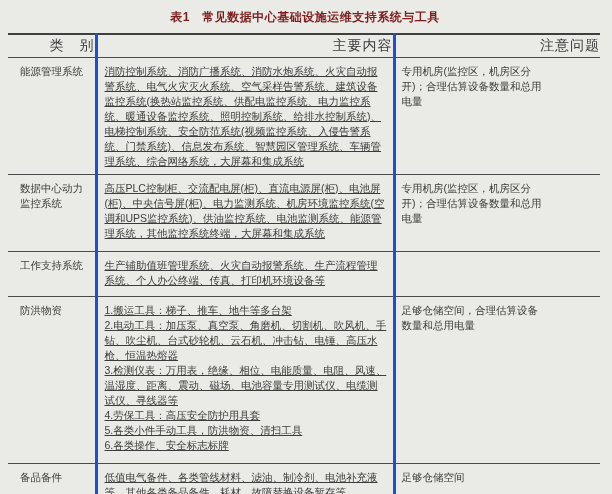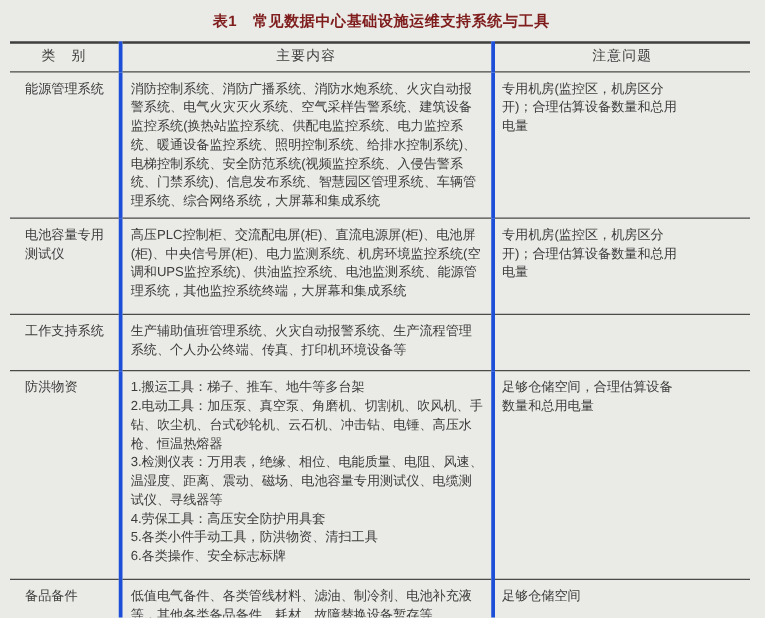--- a/index.html
+++ b/index.html
@@ -28,36 +28,36 @@
     line-height: 15px;
     color: #3c3c3c;
     border-top: 2px solid #3f3f3f;
     border-bottom: 1px solid #4a4a4a;
   }
   col.c-category { width: 88px; }
   col.c-content  { width: 298px; }
   col.c-notes    { width: 206px; }
   thead th {
     font-weight: normal;
-    font-size: 11px;
-    text-align: center;
+    font-size: 14px;
+    text-align: right;
     vertical-align: middle;
     height: 23px;
     border-bottom: 1px solid #4a4a4a;
     letter-spacing: 1px;
   }
   tbody tr { border-bottom: 1px solid #4a4a4a; }
   td {
     vertical-align: top;
     padding-top: 6px;
     padding-bottom: 5px;
   }
   td + td, th + th { border-left: 3px solid #1d4ed8; }
   td.cell-category { padding-left: 12px; padding-right: 4px; }
-  td.cell-content  { padding-left: 7px;  padding-right: 5px; white-space: pre-line; }
+  td.cell-content  { padding-left: 7px;  padding-right: 5px; white-space: pre-line; text-decoration: underline; }
   td.cell-notes    { padding-left: 6px;  padding-right: 58px; }
   tr.tr-1 { height: 106px; }
   tr.tr-2 { height: 77px; }
   tr.tr-3 { height: 45px; }
   tr.tr-4 { height: 167px; }
   tr.tr-5 { height: 47px; }
 </style>
 </head>
 <body>
 
@@ -78,21 +78,21 @@
         <th>注意问题</th>
       </tr>
     </thead>
     <tbody>
       <tr class="tr-1">
         <td class="cell-category">能源管理系统</td>
         <td class="cell-content">消防控制系统、消防广播系统、消防水炮系统、火灾自动报警系统、电气火灾灭火系统、空气采样告警系统、建筑设备监控系统(换热站监控系统、供配电监控系统、电力监控系统、暖通设备监控系统、照明控制系统、给排水控制系统)、电梯控制系统、安全防范系统(视频监控系统、入侵告警系统、门禁系统)、信息发布系统、智慧园区管理系统、车辆管理系统、综合网络系统，大屏幕和集成系统</td>
         <td class="cell-notes">专用机房(监控区，机房区分开)；合理估算设备数量和总用电量</td>
       </tr>
       <tr class="tr-2">
-        <td class="cell-category">电池容量专用测试仪</td>
+        <td class="cell-category">数据中心动力监控系统</td>
         <td class="cell-content">高压PLC控制柜、交流配电屏(柜)、直流电源屏(柜)、电池屏(柜)、中央信号屏(柜)、电力监测系统、机房环境监控系统(空调和UPS监控系统)、供油监控系统、电池监测系统、能源管理系统，其他监控系统终端，大屏幕和集成系统</td>
         <td class="cell-notes">专用机房(监控区，机房区分开)；合理估算设备数量和总用电量</td>
       </tr>
       <tr class="tr-3">
         <td class="cell-category">工作支持系统</td>
         <td class="cell-content">生产辅助值班管理系统、火灾自动报警系统、生产流程管理系统、个人办公终端、传真、打印机环境设备等</td>
         <td class="cell-notes"></td>
       </tr>
       <tr class="tr-4">
         <td class="cell-category">防洪物资</td>

